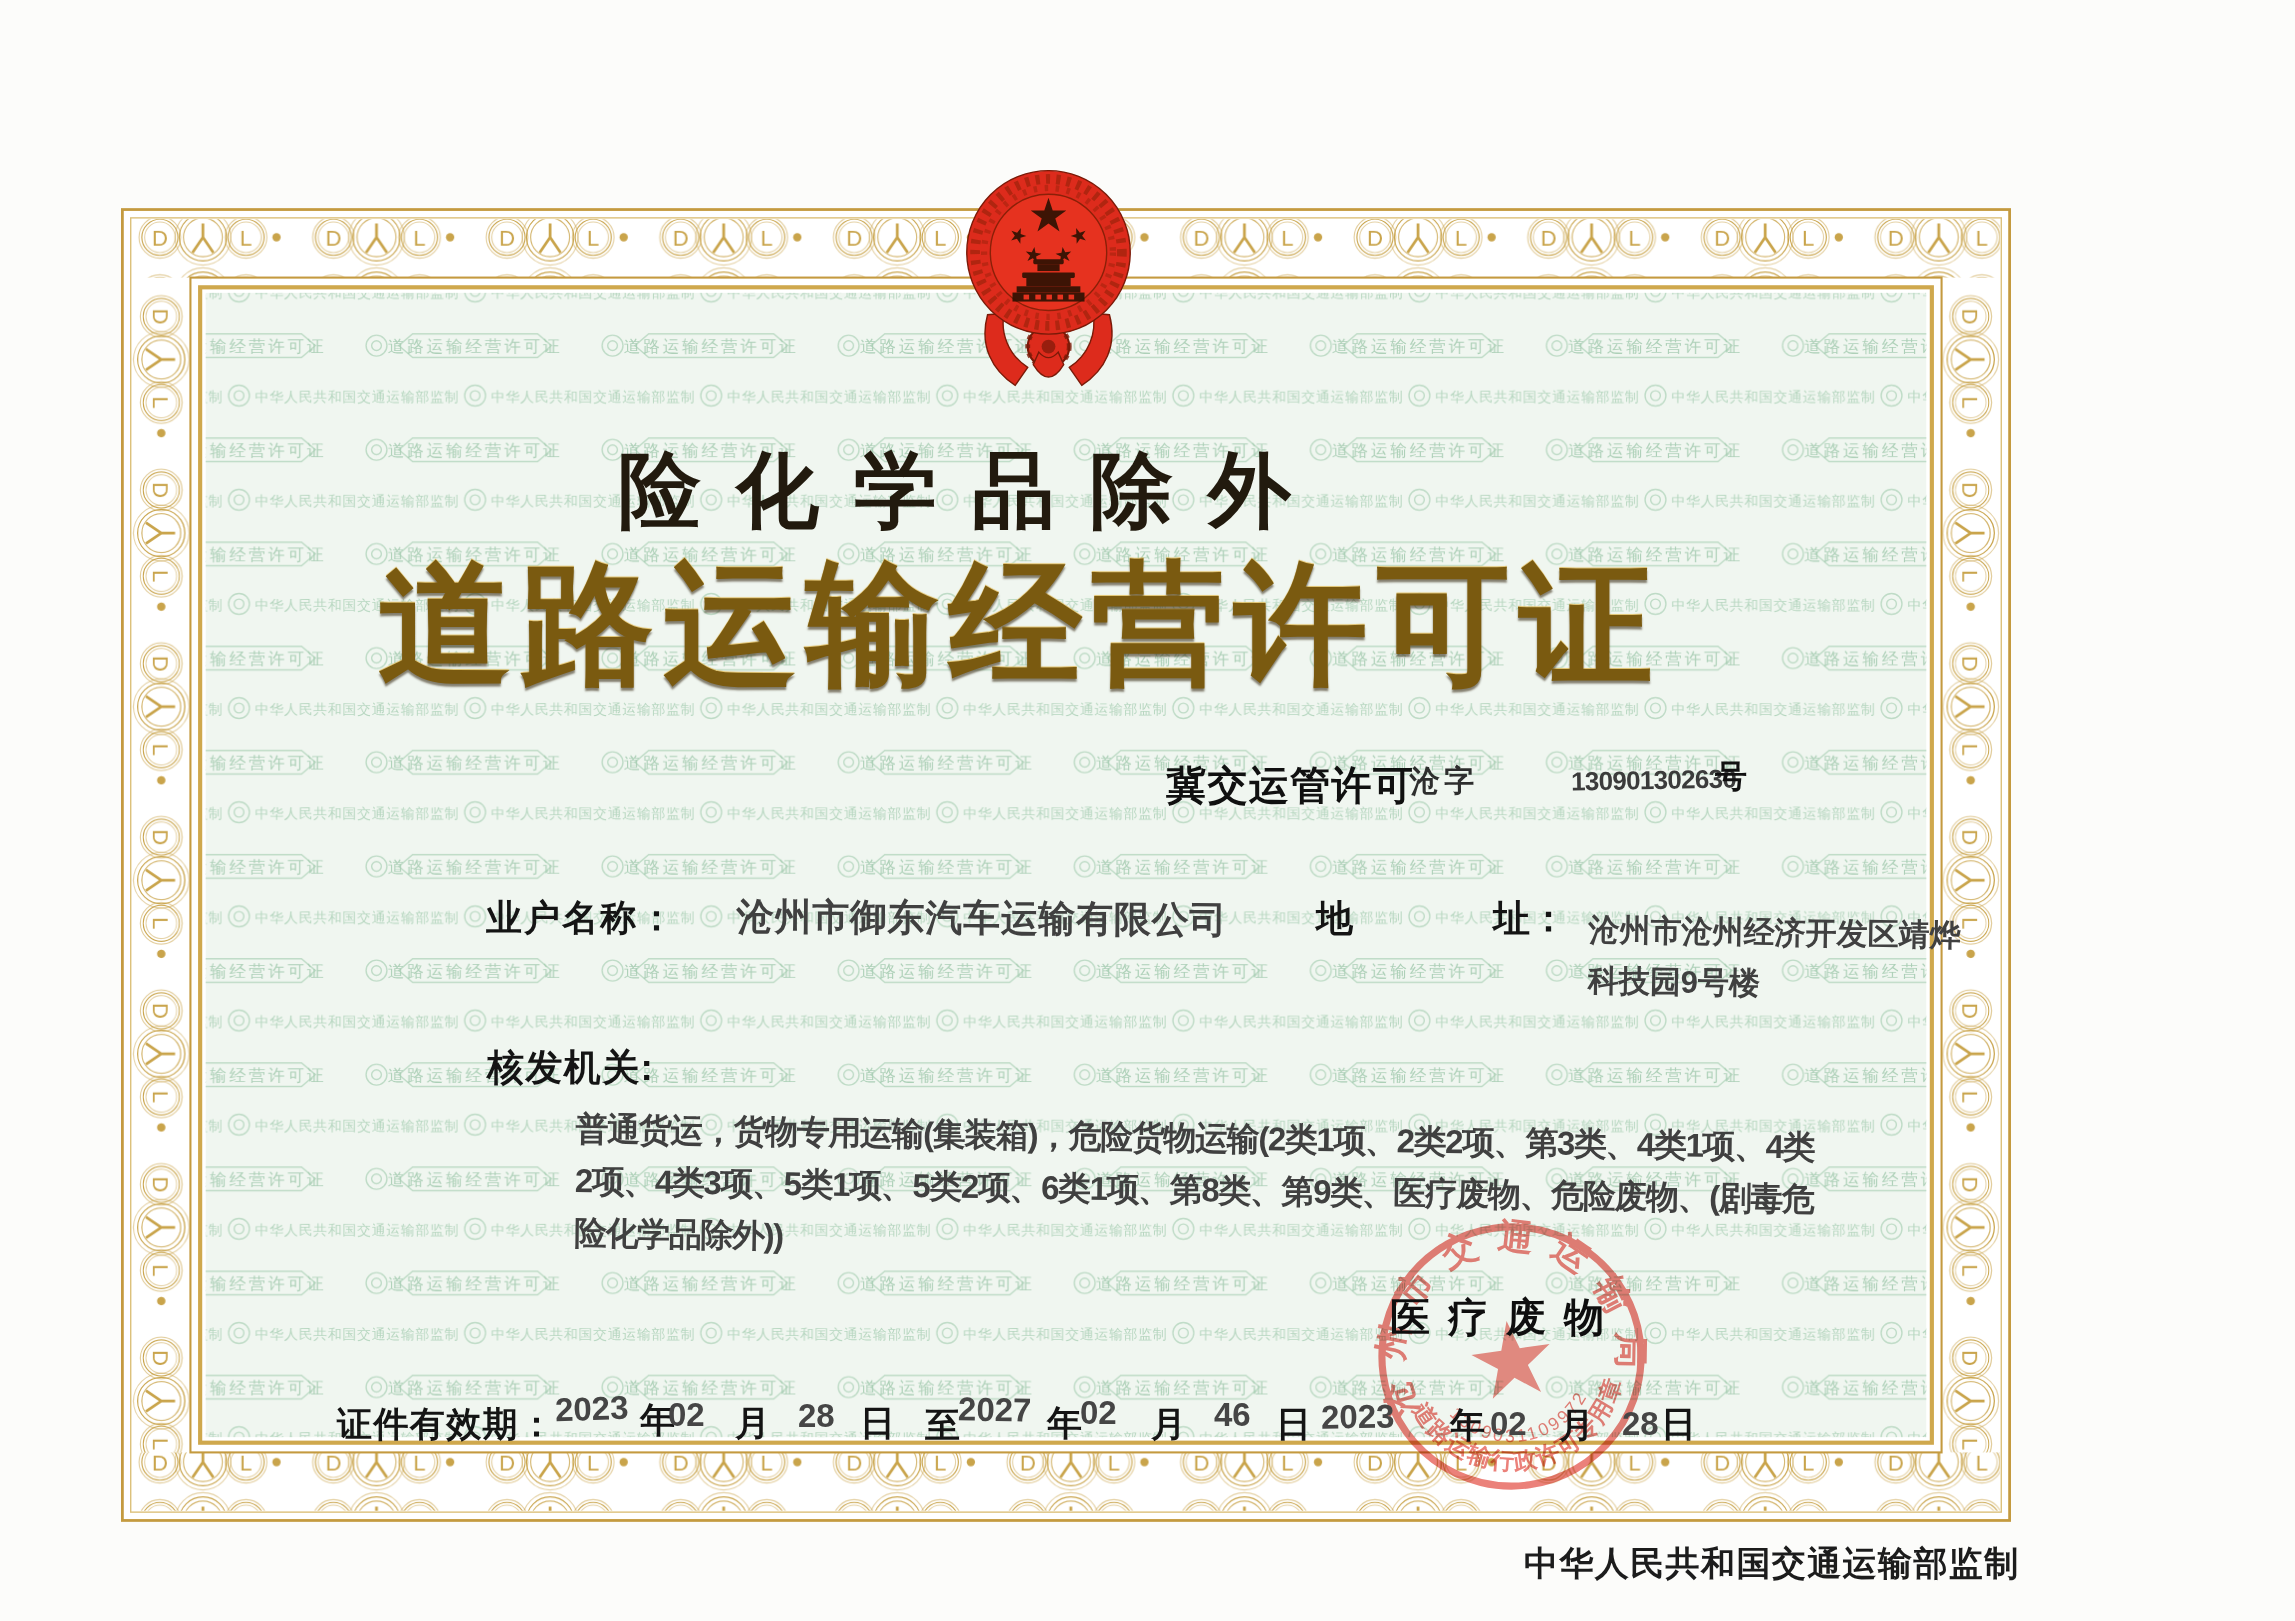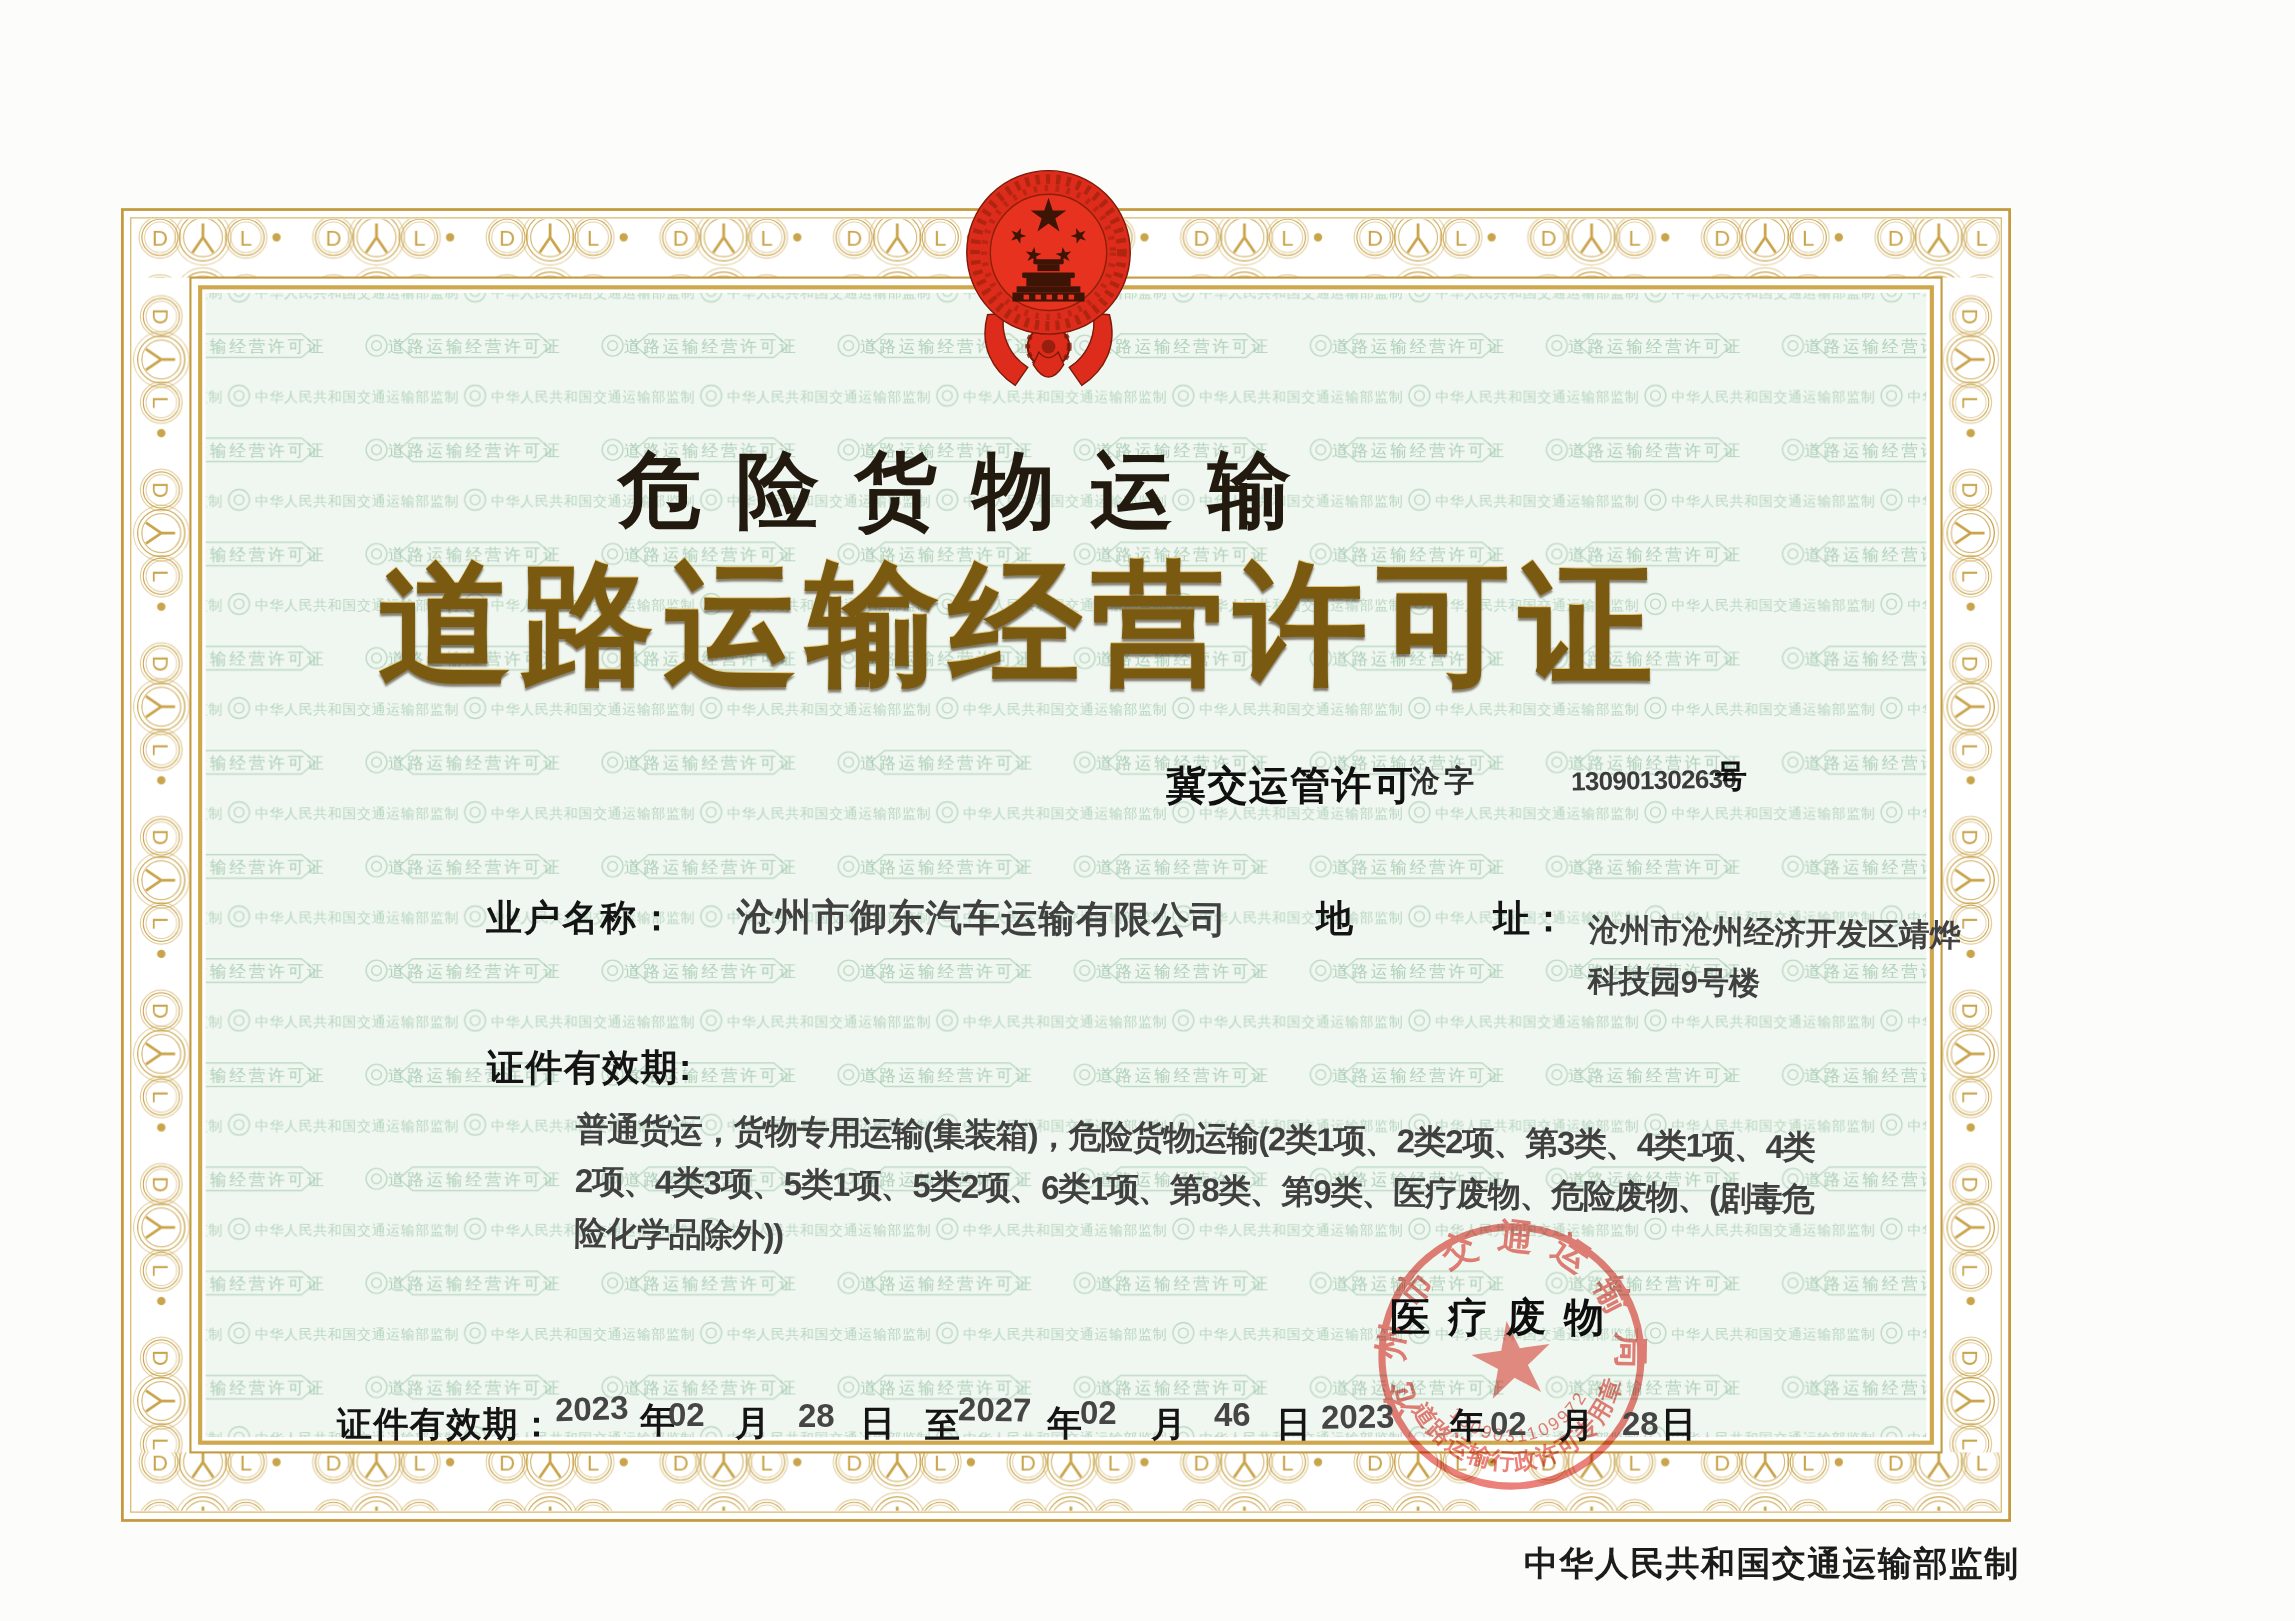--- a/index.html
+++ b/index.html
@@ -167,38 +167,38 @@
       </text>
       <text font-size="33" letter-spacing="2" fill="#e4564d" text-anchor="middle" font-weight="bold">
         <textPath href="#sealArcBottom" startOffset="50%">道路运输行政许可专用章</textPath>
       </text>
       <text font-size="25" letter-spacing="4" fill="#e4564d" text-anchor="middle">
         <textPath href="#sealArcSerial" startOffset="50%">1309031109972</textPath>
       </text>
     </g>
   </svg>
 
-  <div class="abs txt country-title">危险货物运输</div>
+  <div class="abs txt country-title">险化学品除外</div>
   <div class="abs txt main-title">道路运输经营许可证</div>
 
   <div class="abs txt permit-prefix">冀交运管许可</div>
   <div class="abs txt permit-region">沧字</div>
   <div class="abs txt permit-number">130901302630</div>
   <div class="abs txt permit-suffix">号</div>
 
   <div class="abs txt lbl name-label">业户名称：</div>
   <div class="abs txt val name-value">沧州市御东汽车运输有限公司</div>
   <div class="abs txt lbl addr-di">地</div>
   <div class="abs txt lbl addr-zhi">址：</div>
   <div class="abs txt val addr-block">
     <div>沧州市沧州经济开发区靖烨</div>
     <div>科技园9号楼</div>
   </div>
 
-  <div class="abs txt lbl scope-label">证件有效期:</div>
+  <div class="abs txt lbl scope-label">核发机关:</div>
   <div class="abs txt val scope-block">
     <div>普通货运，货物专用运输(集装箱)，危险货物运输(2类1项、2类2项、第3类、4类1项、4类</div>
     <div>2项、4类3项、5类1项、5类2项、6类1项、第8类、第9类、医疗废物、危险废物、(剧毒危</div>
     <div>险化学品除外))</div>
   </div>
 
   <div class="abs txt issuer-label">医疗废物</div>
 
   <div class="abs txt vlabel validity-label">证件有效期：</div>
   <div class="abs txt vval fy">2023</div>

